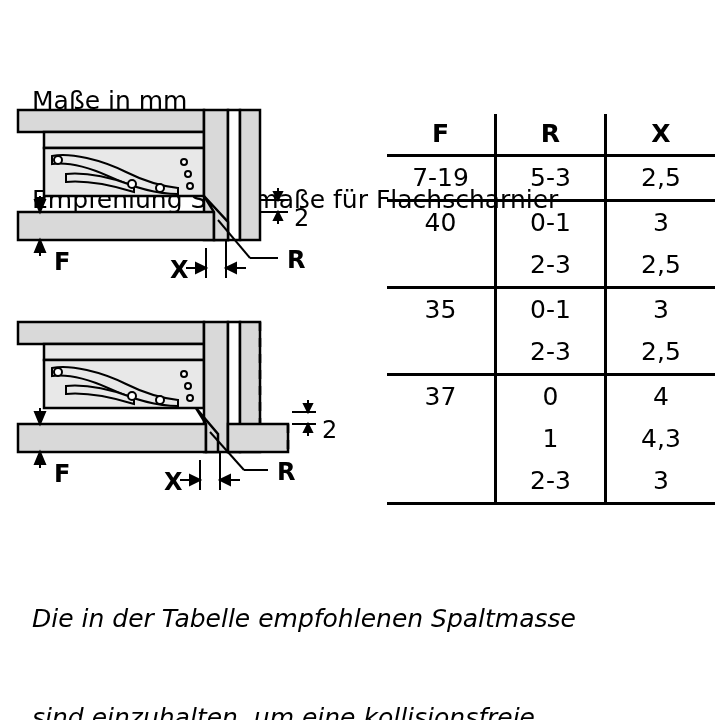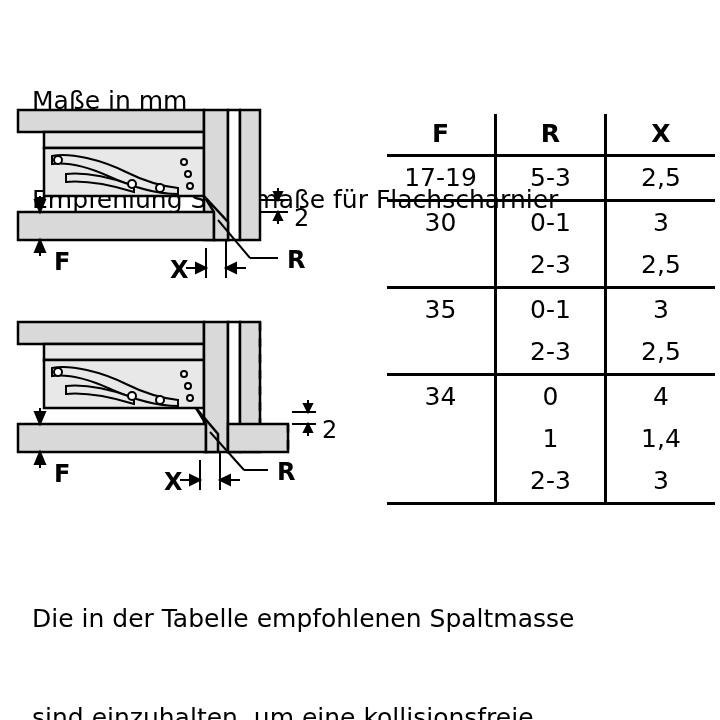--- a/index.html
+++ b/index.html
@@ -81,21 +81,21 @@
 
   
   .footer {
     position: absolute;
     left: 22px;
     top: 536px;
     font-size: 25px;
     line-height: 33px;
     white-space: pre;
   }
-  .footer div { white-space: pre; }
+  .footer div { white-space: pre; font-style: italic; }
 </style>
 </head>
 <body>
 
 <div class="page">
 
   <div class="heading">
     <div>Maße in mm</div>
     <div>Empfehlung Spaltmaße für Flachscharnier</div>
   </div>
@@ -242,53 +242,53 @@
     <table class="spec">
       <thead>
         <tr>
           <th class="c1">F</th>
           <th class="c2">R</th>
           <th class="c3">X</th>
         </tr>
       </thead>
       <tbody>
         <tr class="group-top">
-          <td class="c1">17-19</td>
+          <td class="c1">7-19</td>
           <td class="c2">5-3</td>
           <td class="c3">2,5</td>
         </tr>
         <tr class="group-top">
-          <td class="c1">30</td>
+          <td class="c1">40</td>
           <td class="c2">0-1</td>
           <td class="c3">3</td>
         </tr>
         <tr>
           <td class="c1"></td>
           <td class="c2">2-3</td>
           <td class="c3">2,5</td>
         </tr>
         <tr class="group-top">
           <td class="c1">35</td>
           <td class="c2">0-1</td>
           <td class="c3">3</td>
         </tr>
         <tr>
           <td class="c1"></td>
           <td class="c2">2-3</td>
           <td class="c3">2,5</td>
         </tr>
         <tr class="group-top">
-          <td class="c1">34</td>
+          <td class="c1">37</td>
           <td class="c2">0</td>
           <td class="c3">4</td>
         </tr>
         <tr>
           <td class="c1"></td>
           <td class="c2">1</td>
-          <td class="c3">1,4</td>
+          <td class="c3">4,3</td>
         </tr>
         <tr class="last-row">
           <td class="c1"></td>
           <td class="c2">2-3</td>
           <td class="c3">3</td>
         </tr>
       </tbody>
     </table>
   </div>
 

